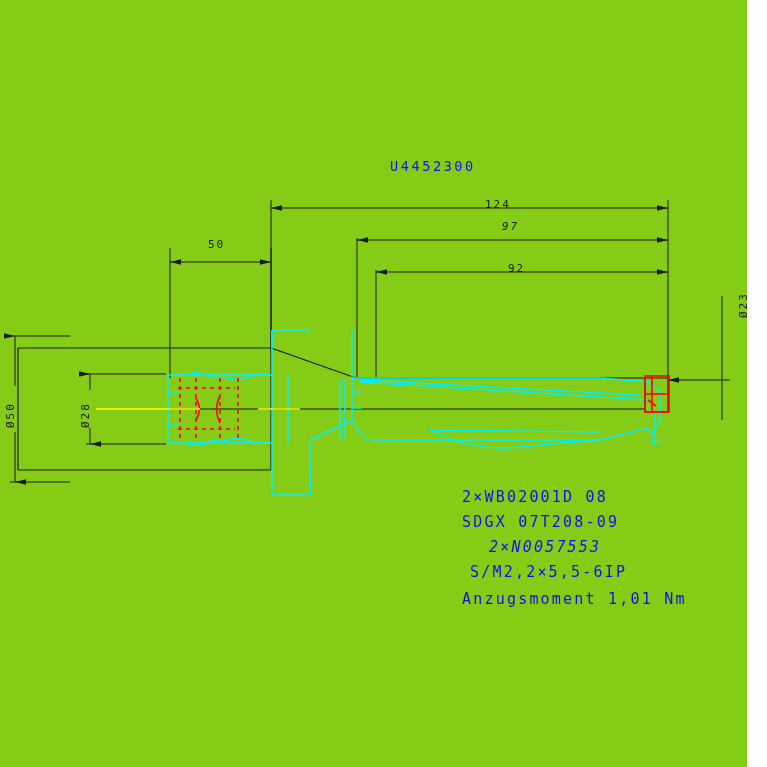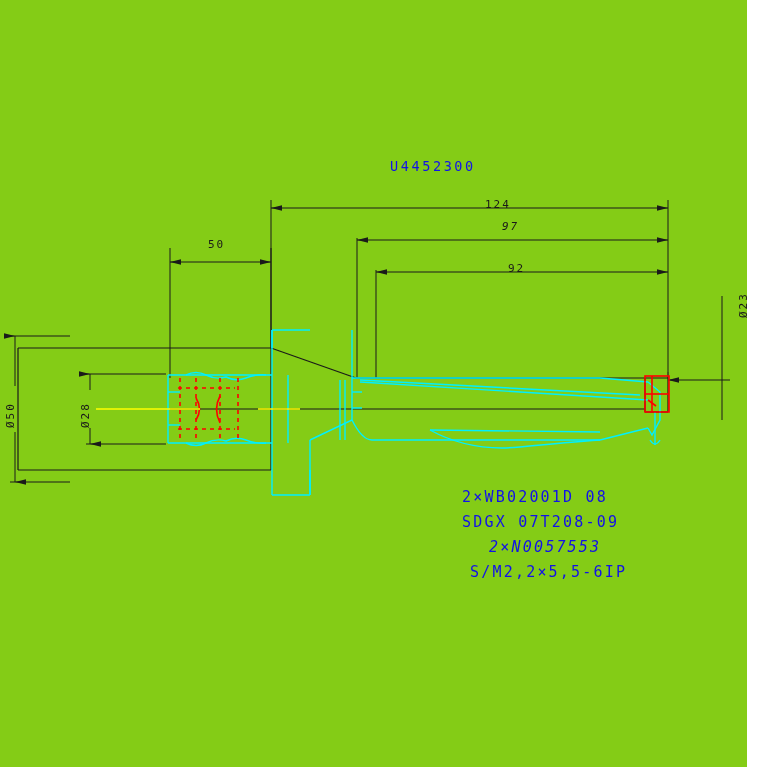--- a/index.html
+++ b/index.html
@@ -218,14 +218,15 @@
   <div class="txt dim-txt rot90" style="left:737px; top:318px;">Ø23</div>
 
   <div class="tol-stack" style="left:750px; top:300px;">-0.3</div>
 
   <div class="tol-stack" style="left:759px; top:300px;">-0.1</div>
 
   <div class="txt blue-txt" style="left:462px; top:488px;">2×WB02001D 08</div>
   <div class="txt blue-txt" style="left:462px; top:513px;">SDGX 07T208-09</div>
   <div class="txt blue-txt" style="left:489px; top:538px;font-style:italic;">2×N0057553</div>
   <div class="txt blue-txt" style="left:470px; top:563px;">S/M2,2×5,5-6IP</div>
+  <div class="txt blue-txt" style="left:462px; top:590px;">Anzugsmoment 1,01 Nm</div>
 
 </div>
 
 </body></html>

